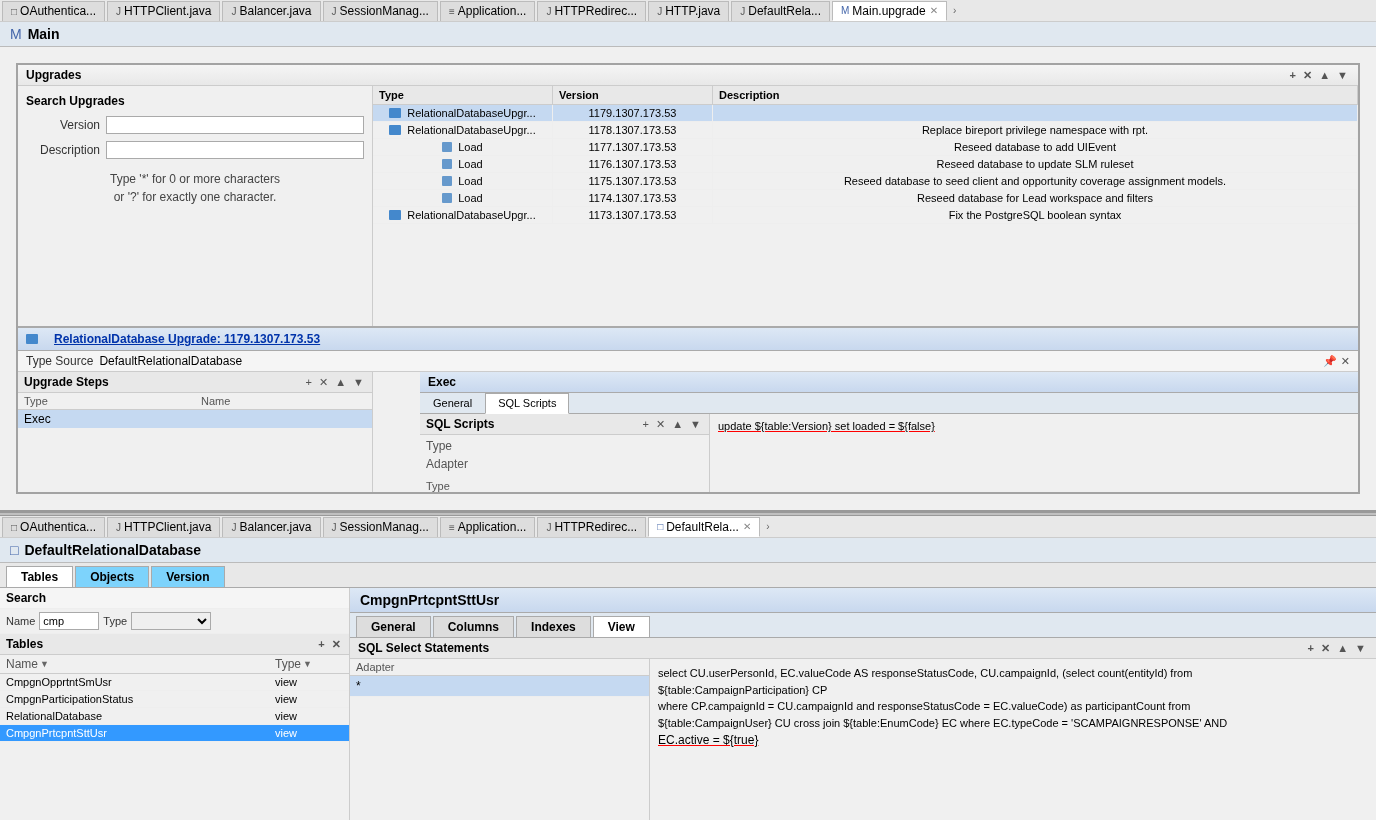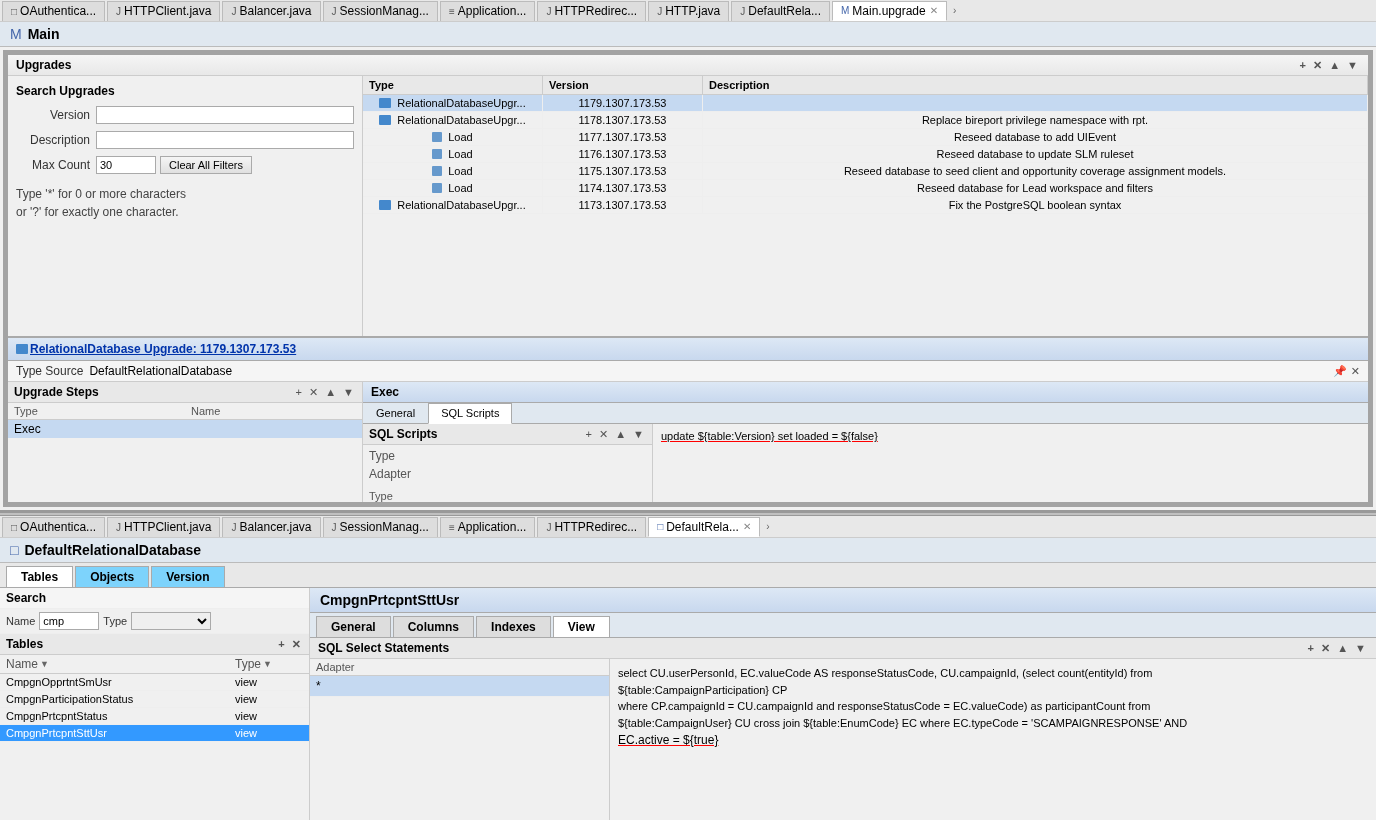--- a/index.html
+++ b/index.html
@@ -24,39 +24,39 @@
     
     .upgrades-container { display: flex; flex: 1; overflow: hidden; }
     .upgrades-left { width: 355px; flex-shrink: 0; border-right: 1px solid #ccc; padding: 8px; display: flex; flex-direction: column; gap: 4px; }
     .upgrades-right { flex: 1; display: flex; flex-direction: column; overflow: hidden; }
 
     .search-section-title { font-weight: bold; margin-bottom: 4px; }
     .form-row { display: flex; align-items: center; margin-bottom: 3px; }
     .form-label { width: 80px; text-align: right; padding-right: 6px; color: #333; }
     .form-input { border: 1px solid #aaa; height: 18px; flex: 1; padding: 1px 3px; font-size: 11px; }
     .btn-clear { background: linear-gradient(to bottom, #f5f5f5, #e0e0e0); border: 1px solid #aaa; padding: 2px 8px; cursor: pointer; font-size: 11px; margin-left: 4px; }
-    .hint-text { font-size: 11px; color: #444; margin-top: 4px; line-height: 1.5; }
+    .hint-text { font-size: 11px; color: #444; margin-top: 4px; line-height: 1.5; text-align: center; }
     .col-headers { display: grid; grid-template-columns: 180px 160px 1fr; background: #e8e8e8; border-bottom: 1px solid #ccc; flex-shrink: 0; }
     .col-header { padding: 3px 6px; font-weight: bold; border-right: 1px solid #ccc; font-size: 11px; }
     .table-scroll { flex: 1; overflow-y: auto; }
     .table-row { display: grid; grid-template-columns: 180px 160px 1fr; border-bottom: 1px solid #eee; }
     .table-row.selected { background: #c5d9f1; }
     .table-cell { padding: 2px 6px; border-right: 1px solid #eee; font-size: 11px; overflow: hidden; text-overflow: ellipsis; white-space: nowrap; display: flex; align-items: center; gap: 3px; justify-content: center; }
 
     
     .upgrade-detail { flex-shrink: 0; border-top: 2px solid #aaa; }
-    .upgrade-detail-header { background: linear-gradient(to bottom, #dde8f5, #c8d8ee); padding: 4px 8px; border-bottom: 1px solid #aaa; display: flex; align-items: center; gap: 2px; }
+    .upgrade-detail-header { background: linear-gradient(to bottom, #dde8f5, #c8d8ee); padding: 4px 8px; border-bottom: 1px solid #aaa; display: flex; align-items: center; gap: 16px; }
     .upgrade-detail-title { color: #0033aa; font-weight: bold; font-size: 12px; text-decoration: underline; cursor: pointer; }
     .datasource-row { background: #f5f5f5; padding: 3px 8px; border-bottom: 1px solid #ccc; display: flex; align-items: center; gap: 6px; font-size: 11px; }
     .ds-label { color: #333; }
     .ds-value { color: #000; }
     .ds-action { margin-left: auto; display: flex; gap: 4px; }
 
     
-    .steps-exec-container { display: flex; height: 120px; }
+    .steps-exec-container { display: flex; height: 120px; gap: 47px; }
     .steps-panel { width: 355px; flex-shrink: 0; border-right: 1px solid #ccc; display: flex; flex-direction: column; }
     .steps-header { background: #e8e8e8; padding: 3px 6px; border-bottom: 1px solid #ccc; display: flex; align-items: center; justify-content: space-between; flex-shrink: 0; }
     .steps-col-headers { display: grid; grid-template-columns: 1fr 1fr; background: #f0f0f0; border-bottom: 1px solid #ccc; }
     .steps-col { padding: 2px 6px; font-size: 11px; color: #555; }
     .steps-data-row { display: grid; grid-template-columns: 1fr 1fr; padding: 2px 6px; font-size: 11px; }
     .exec-panel { flex: 1; display: flex; flex-direction: column; }
     .exec-title { background: linear-gradient(to bottom, #dde8f5, #c8d8ee); padding: 3px 8px; border-bottom: 1px solid #aaa; font-weight: bold; font-size: 12px; }
     .exec-tabs { display: flex; background: #e0e8f0; border-bottom: 1px solid #aaa; }
     .exec-tab { padding: 3px 12px; cursor: pointer; border: 1px solid transparent; font-size: 11px; }
     .exec-tab.active { background: #fff; border: 1px solid #aaa; border-bottom: 1px solid #fff; margin-bottom: -1px; }
@@ -75,21 +75,21 @@
     .bottom-window { flex: 1; display: flex; flex-direction: column; overflow: hidden; }
     .bottom-title-bar { background: #e0e8f0; padding: 4px 10px; border-bottom: 1px solid #bbb; display: flex; align-items: center; gap: 6px; flex-shrink: 0; }
     .bottom-title-bar .win-icon { color: #4466aa; font-size: 14px; }
     .bottom-title-bar .win-title { font-weight: bold; font-size: 14px; }
     .bottom-tab-row { display: flex; padding: 3px 6px 0; background: #e8e8e8; border-bottom: 1px solid #aaa; flex-shrink: 0; gap: 2px; }
     .bottom-tab { padding: 3px 14px; cursor: pointer; border: 1px solid #aaa; border-bottom: none; background: #7dd3fc; font-size: 12px; font-weight: bold; }
     .bottom-tab.active { background: #fff; }
     .bottom-content { display: flex; flex: 1; overflow: hidden; }
 
     
-    .bottom-left { width: 310px; flex-shrink: 0; border-right: 1px solid #ccc; display: flex; flex-direction: column; }
+    .bottom-left { width: 350px; flex-shrink: 0; border-right: 1px solid #ccc; display: flex; flex-direction: column; }
     .search-label { font-weight: bold; padding: 3px 6px; border-bottom: 1px solid #eee; background: #f5f5f5; }
     .search-fields { display: flex; align-items: center; padding: 3px 6px; gap: 4px; border-bottom: 1px solid #eee; }
     .search-field-label { color: #333; font-size: 11px; }
     .search-field-input { border: 1px solid #aaa; height: 18px; width: 60px; padding: 1px 3px; font-size: 11px; }
     .search-type-select { border: 1px solid #aaa; height: 18px; font-size: 11px; width: 80px; }
     .tables-header { background: #e8e8e8; padding: 3px 6px; border-bottom: 1px solid #ccc; display: flex; align-items: center; justify-content: space-between; font-weight: bold; flex-shrink: 0; }
     .tables-col-headers { display: grid; grid-template-columns: 1fr 80px; background: #f0f0f0; border-bottom: 1px solid #ccc; flex-shrink: 0; }
     .tables-col { padding: 2px 6px; font-size: 11px; color: #555; display: flex; align-items: center; gap: 2px; }
     .tables-scroll { flex: 1; overflow-y: auto; }
     .tables-row { display: grid; grid-template-columns: 1fr 80px; border-bottom: 1px solid #eee; }
@@ -159,21 +159,21 @@
   </div>
   <span class="tab-overflow">›</span>
 </div>
 
 <div class="top-window">
   <div class="window-title-bar">
     <span class="win-icon">M</span>
     <span class="win-title">Main</span>
   </div>
 
-  <div style="border: 5px solid #a3a3a3; flex: 1; display: flex; flex-direction: column; overflow: hidden; margin: 3px;">
+  <div style="border: 2px solid #a3a3a3; flex: 1; display: flex; flex-direction: column; overflow: hidden; margin: 16px;">
 
     <div class="panel-header" style="padding: 3px 8px;">
       <span class="panel-header-title">Upgrades</span>
       <div class="header-actions">
         <span class="header-act-btn">+</span>
         <span class="header-act-btn">✕</span>
         <span class="header-act-btn">▲</span>
         <span class="header-act-btn">▼</span>
       </div>
     </div>
@@ -182,25 +182,20 @@
 
       <div class="upgrades-left">
         <div class="search-section-title">Search Upgrades</div>
         <div class="form-row">
           <span class="form-label">Version</span>
           <input class="form-input" type="text" value="" style="">
         </div>
         <div class="form-row">
           <span class="form-label">Description</span>
           <input class="form-input" type="text" value="" style="">
-        </div>
-        <div class="form-row">
-          <span class="form-label">Max Count</span>
-          <input class="form-input" type="text" value="30" style="width: 60px; flex: 0 0 auto;">
-          <button class="btn-clear">Clear All Filters</button>
         </div>
         <div class="hint-text">
           <div>Type '*' for 0 or more characters</div>
           <div>or '?' for exactly one character.</div>
         </div>
       </div>
 
       <div class="upgrades-right">
         <div class="col-headers">
           <div class="col-header">Type</div>
@@ -405,21 +400,21 @@
       <div class="tables-scroll">
         <div class="tables-row">
           <div class="tables-cell">CmpgnOpprtntSmUsr</div>
           <div class="tables-cell">view</div>
         </div>
         <div class="tables-row">
           <div class="tables-cell">CmpgnParticipationStatus</div>
           <div class="tables-cell">view</div>
         </div>
         <div class="tables-row">
-          <div class="tables-cell">CmpgnPrtcpntStatus</div>
+          <div class="tables-cell">RelationalDatabase</div>
           <div class="tables-cell">view</div>
         </div>
         <div class="tables-row selected">
           <div class="tables-cell">CmpgnPrtcpntSttUsr</div>
           <div class="tables-cell">view</div>
         </div>
       </div>
     </div>
 
     <div class="bottom-right">

